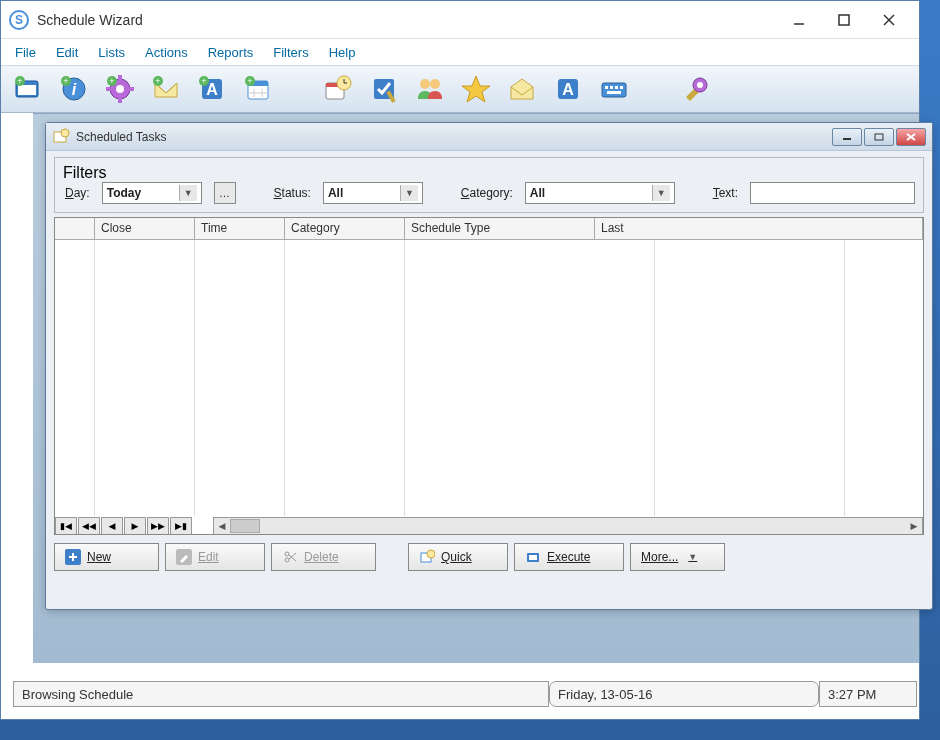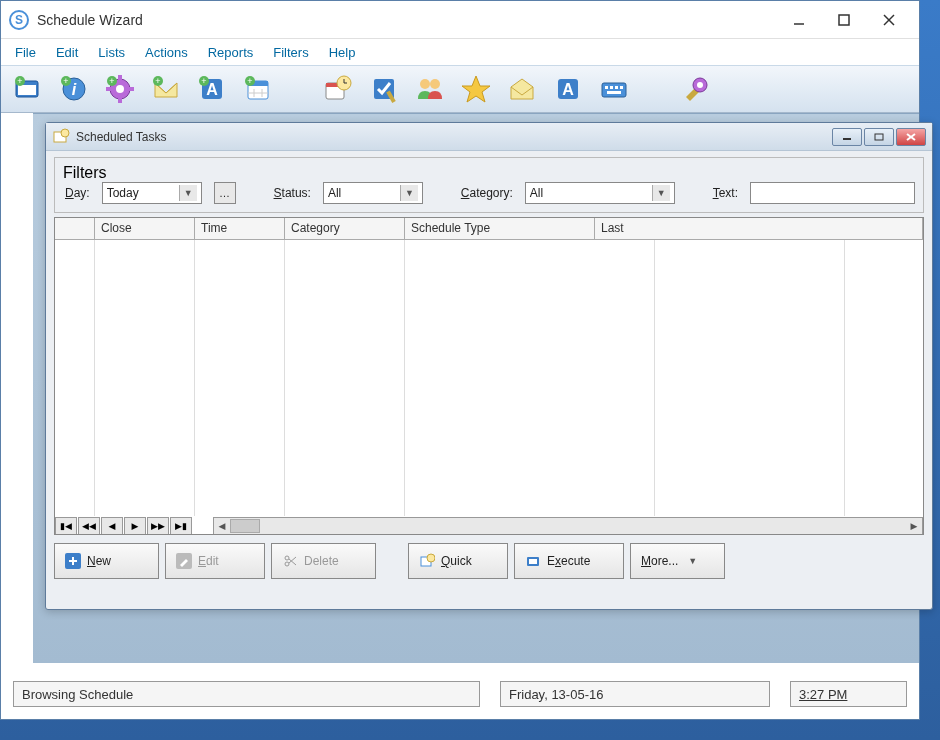--- a/index.html
+++ b/index.html
@@ -35,21 +35,21 @@
 .inner-ctrl { width: 30px; height: 18px; border: 1px solid #6a85a5; border-radius: 2px; display: flex; align-items: center; justify-content: center; font-size: 10px; cursor: pointer; }
 .inner-ctrl.min { background: linear-gradient(to bottom, #e8f0f8, #c5d5e5); }
 .inner-ctrl.max { background: linear-gradient(to bottom, #e8f0f8, #c5d5e5); }
 .inner-ctrl.close { background: linear-gradient(to bottom, #f5a5a5, #d04545); color: #fff; font-weight: bold; }
 
 
 .filters { margin: 6px 8px 4px 8px; border: 1px solid #bbb; padding: 6px 8px 8px 8px; position: relative; background: #eceff3; }
 .filter-row { display: flex; align-items: center; gap: 12px; font-size: 12px; color: #222; justify-content: space-between; }
 .filter-row label { margin-left: 2px; }
 .filter-row .u { text-decoration: underline; }
-.combo { height: 22px; border: 1px solid #888; background: #fff; display: flex; align-items: center; padding: 8px 4px; font-size: 12px; }
+.combo { height: 22px; border: 1px solid #888; background: #fff; display: flex; align-items: center; padding: 8px 4px; font-size: 12px; font-weight: bold; }
 .combo .arrow { margin-left: auto; font-size: 9px; color: #555; background: #e8e8e8; border-left: 1px solid #aaa; padding: 3px 4px; }
 .elipsis-btn { width: 22px; height: 22px; border: 1px solid #888; background: #e8e8e8; display: flex; align-items: center; justify-content: center; font-size: 11px; cursor: pointer; }
 .text-input { height: 22px; border: 1px solid #888; background: #fff; padding: 0 4px; font-size: 12px; }
 
 
 .grid-wrap { margin: 0 8px; border: 1px solid #888; background: #fff; height: 318px; overflow: hidden; position: relative; }
 .grid-head { display: flex; height: 22px; border-bottom: 1px solid #aaa; background: #f5f5f5; }
 .gh { border-right: 1px solid #aaa; font-size: 12px; color: #333; padding: 3px 6px; }
 .grid-body { display: flex; height: 276px; }
 .gc { border-right: 1px solid #ddd; height: 100%; }
@@ -57,33 +57,33 @@
 
 .navigator { display: flex; align-items: center; height: 20px; }
 .nav-btn { width: 22px; height: 18px; border: 1px solid #999; background: #e8e8e8; display: flex; align-items: center; justify-content: center; font-size: 9px; cursor: pointer; margin-right: 1px; }
 .hscroll { flex: 1; height: 18px; border: 1px solid #999; background: #e8e8e8; display: flex; align-items: center; margin-left: 20px; }
 .hscroll .sarrow { width: 16px; height: 16px; display: flex; align-items: center; justify-content: center; font-size: 9px; color: #555; cursor: pointer; }
 .hscroll .sthumb { width: 30px; height: 14px; background: #ccc; border: 1px solid #aaa; }
 .hscroll .spacer { flex: 1; }
 
 
 .btn-row { display: flex; align-items: center; gap: 6px; margin: 8px 8px 0 8px; }
-.btn { height: 36px; border: 1px solid #888; background: linear-gradient(to bottom, #fafafa, #e5e5e5); display: flex; align-items: center; padding: 0 10px; font-size: 12px; color: #222; cursor: pointer; gap: 6px; }
+.btn { height: 28px; border: 1px solid #888; background: linear-gradient(to bottom, #fafafa, #e5e5e5); display: flex; align-items: center; padding: 0 10px; font-size: 12px; color: #222; cursor: pointer; gap: 6px; text-decoration: underline; }
 .btn.disabled { color: #999; }
 .btn .u { text-decoration: underline; }
 .btn-ico { width: 16px; height: 16px; display: inline-flex; align-items: center; justify-content: center; }
 .btn .caret { font-size: 9px; margin-left: 4px; color: #555; }
 .spacer-flex { flex: 1; }
 
 
-.statusbar { position: absolute; bottom: 12px; left: 12px; right: 12px; height: 26px; display: flex; gap: 20px; }
+.statusbar { position: absolute; bottom: 12px; left: 12px; right: 2px; height: 26px; display: flex; gap: 0; }
 .status-pane { border: 1px solid #999; background: #f5f5f5; padding: 4px 8px; font-size: 13px; color: #333; display: flex; align-items: center; }
 .sp1 { flex: 1; }
-.sp2 { width: 270px; }
-.sp3 { width: 117px; text-decoration: underline; }
+.sp2 { width: 270px; border-radius: 7px; }
+.sp3 { width: 98px; }
 
 svg { display: block; }
 </style>
 </head>
 <body>
 
 <div class="outer-window">
 
   <div class="outer-titlebar">
     <span class="app-icon">S</span>

